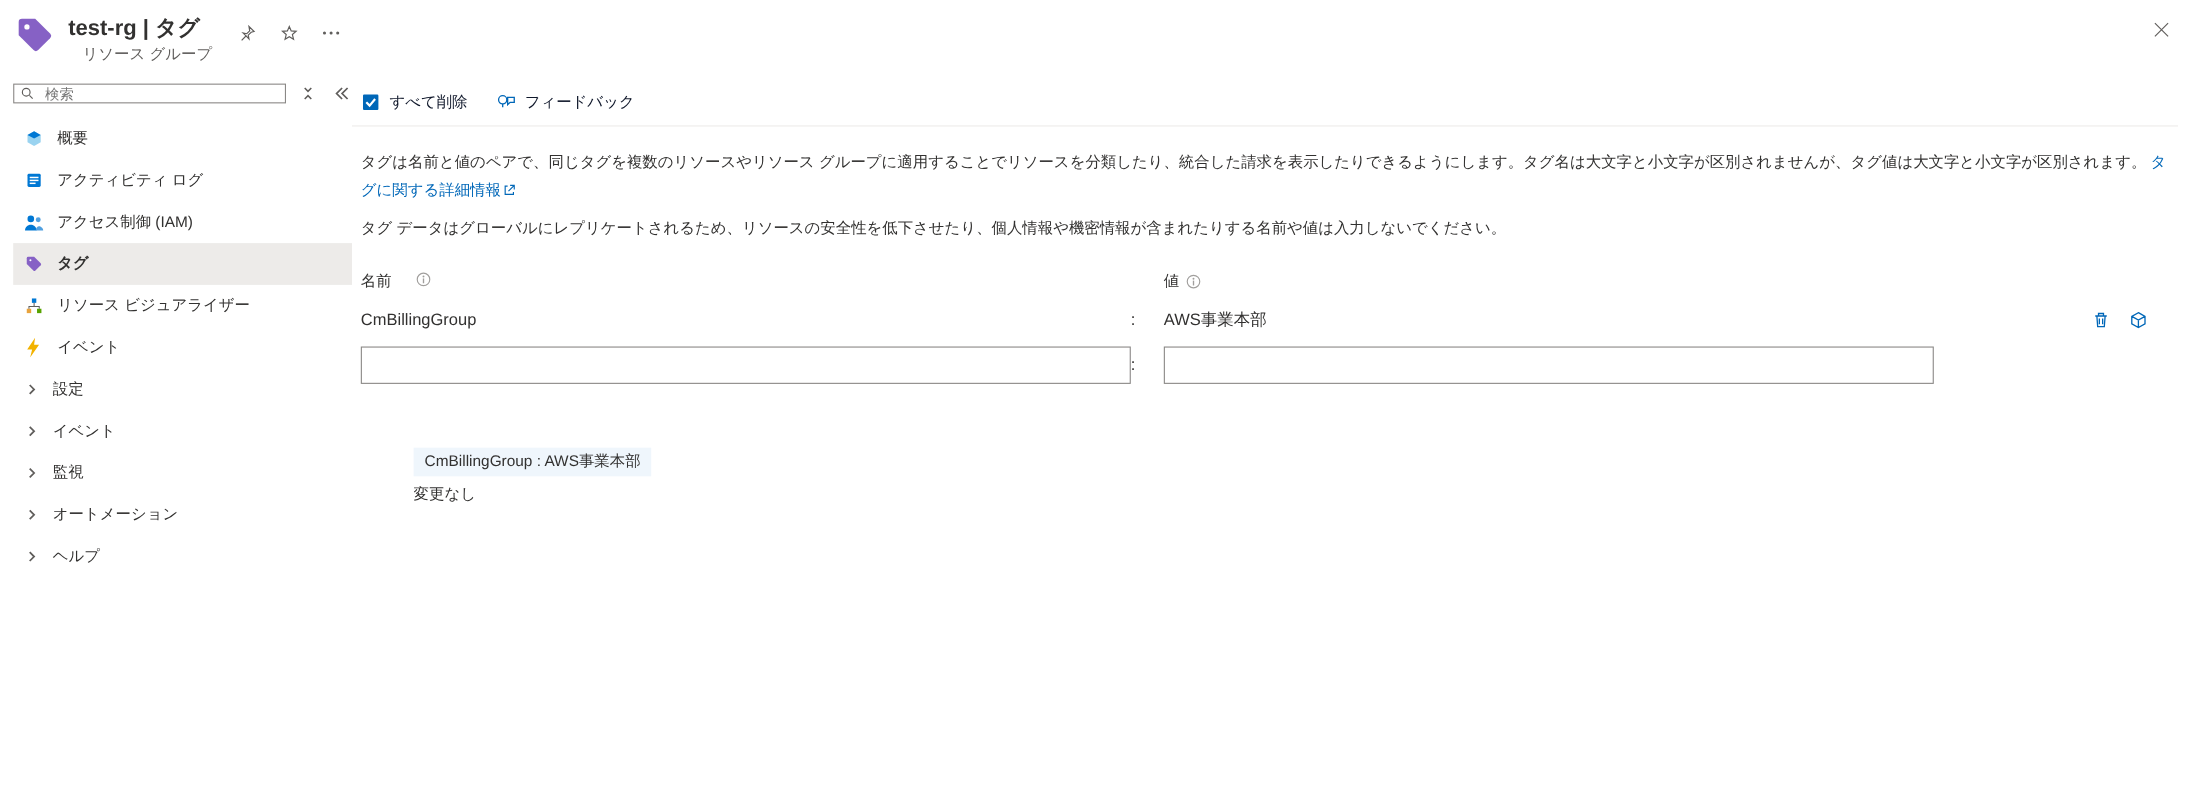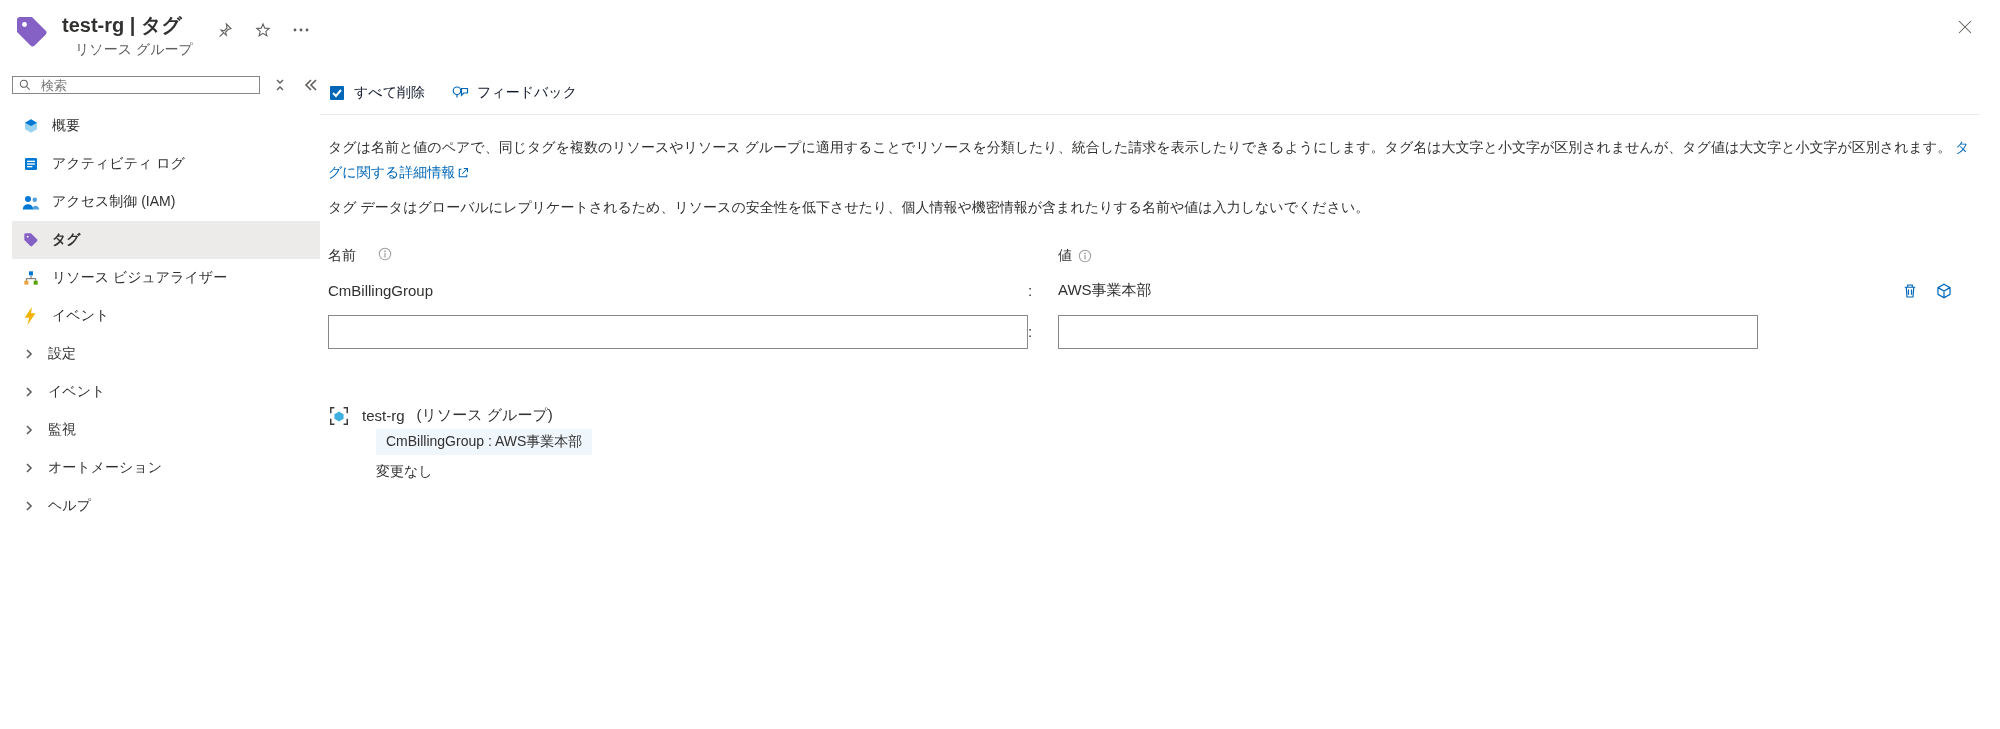--- a/index.html
+++ b/index.html
@@ -321,29 +321,19 @@
         </div>
 
         <div class="tag-input-row">
           <div class="name-cell"><input type="text" style=""></div>
           <div class="sep-cell">:</div>
           <div class="value-cell"><input type="text" style=""></div>
         </div>
       </div>
 
       <div class="summary-block">
-        <div class="summary-head">
-          <span class="res-icon">
-            <svg width="22" height="22" viewBox="0 0 24 24">
-                <path fill="none" stroke="#3b3a39" stroke-width="1.6" d="M7 3H3v6M17 3h4v6M7 21H3v-6M17 21h4v-6"></path>
-                <path fill="#40b0e0" d="M12 7l5 3v5l-5 3-5-3v-5z"></path>
-              </svg>
-          </span>
-          <span>test-rg</span>
-          <span>(リソース グループ)</span>
-        </div>
         <div class="summary-tag-chip">CmBillingGroup : AWS事業本部</div>
         <div class="summary-nochange">変更なし</div>
       </div>
 
     </div>
   </div>
 </div>
 
 </body></html>

